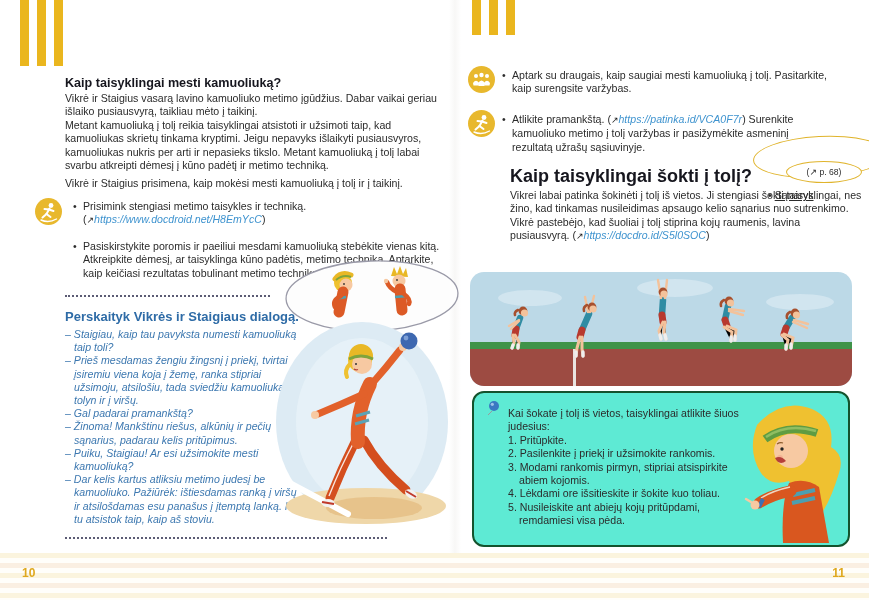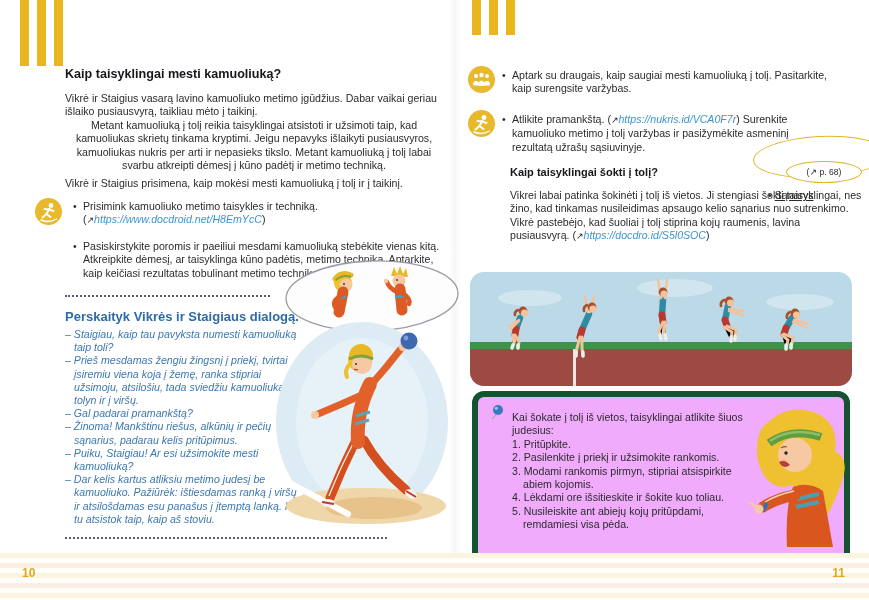--- a/index.html
+++ b/index.html
@@ -53,38 +53,38 @@
           font-style:italic;color:#3D78B0;}
   .dline{padding-left:9px;text-indent:-9px;}
 
   
   .ill{position:absolute;}
 
   
   .r-brow{position:absolute;display:flex;}
   .r-b1{left:502px;top:69px;width:340px;}
   .r-b2{left:502px;top:113px;width:320px;}
-  .h2-right{position:absolute;margin:0;left:510px;top:166px;font-size:11px;font-weight:bold;color:#16161e;text-align:center;}
+  .h2-right{position:absolute;margin:0;left:510px;top:166px;font-size:18px;font-weight:bold;color:#16161e;text-align:center;}
   .para-right{position:absolute;left:510px;top:189px;width:352px;margin:0;font-size:10.6px;line-height:13.4px;color:#2b2b2b;}
 
   
   .oval-big{position:absolute;left:753px;top:136px;width:132px;height:40px;border:1.5px solid #E0B42C;
             border-radius:50%;transform:rotate(-3deg);background:#fff;}
   .oval-small{position:absolute;left:786px;top:161px;width:74px;height:20px;border:1.5px solid #E0B42C;
               border-radius:50%;background:#fff;display:flex;align-items:center;justify-content:center;}
   .sanarys-label{position:absolute;left:768px;top:149px;font-size:10.6px;color:#2b2b2b;margin-top:40px;}
   .sanarys-label .word{text-decoration:underline;}
   .ref-text{font-size:8.6px;color:#2b2b2b;white-space:nowrap;}
 
   
   .jump-wrap{position:absolute;left:470px;top:272px;width:382px;height:114px;border-radius:14px;overflow:hidden;}
 
   
-  .info-box{position:absolute;left:472px;top:391px;width:378px;height:186px;background:#f0abfc;
-            border:6px solid #14532d;border-radius:12px;box-sizing:border-box;}
+  .info-box{position:absolute;left:472px;top:391px;width:378px;height:156px;background:#5eead4;
+            border:2px solid #14532d;border-radius:12px;box-sizing:border-box;}
   .info-text{position:absolute;left:34px;top:14px;width:238px;font-size:10.6px;line-height:13.4px;color:#2b2b2b;}
   .info-item{padding-left:11px;text-indent:-11px;}
   .pin{position:absolute;}
   .pin1{left:12px;top:7px;}
   .pin2{left:318px;top:118px;}
   .girl-ill{position:absolute;left:253px;top:2px;width:132px;height:148px;overflow:hidden;}
 </style>
 </head>
 <body>
 
@@ -95,24 +95,24 @@
       <span></span>
       <span></span>
     </div>
   <div class="bars bars-right">
       <span></span>
       <span></span>
       <span></span>
     </div>
   <div class="fold"></div>
 
-  <h1 class="h-main" style="left:65px;top:67px;">Kaip taisyklingai mesti kamuoliuką?</h1>
+  <h1 class="h-main" style="left:65px;top:76px;">Kaip taisyklingai mesti kamuoliuką?</h1>
 
   <p class="body-t" style="left:65px;top:92px;width:378px;">Vikrė ir Staigius vasarą lavino kamuoliuko metimo įgūdžius. Dabar vaikai geriau išlaiko pusiausvyrą, taikliau mėto į taikinį.</p>
-  <p class="body-t" style="left:65px;top:119px;width:378px;text-align:center;">Metant kamuoliuką į tolį reikia taisyklingai atsistoti ir užsimoti taip, kad kamuoliukas skrietų tinkama kryptimi. Jeigu nepavyks išlaikyti pusiausvyros, kamuoliukas nukris per arti ir nepasieks tikslo. Metant kamuoliuką į tolį labai svarbu atkreipti dėmesį į kūno padėtį ir metimo techniką.</p>
+  <p class="body-t" style="left:65px;top:119px;width:378px;">Metant kamuoliuką į tolį reikia taisyklingai atsistoti ir užsimoti taip, kad kamuoliukas skrietų tinkama kryptimi. Jeigu nepavyks išlaikyti pusiausvyros, kamuoliukas nukris per arti ir nepasieks tikslo. Metant kamuoliuką į tolį labai svarbu atkreipti dėmesį į kūno padėtį ir metimo techniką.</p>
   <p class="body-t" style="left:65px;top:177px;width:378px;">Vikrė ir Staigius prisimena, kaip mokėsi mesti kamuoliuką į tolį ir į taikinį.</p>
 
   <div class="ricon" style="left:35px;top:198px;">
     <svg width="27" height="27" viewBox="0 0 27 27">
       <circle cx="13.5" cy="13.5" r="13.5" fill="#E8B82D"></circle>
       <g stroke="#fff" stroke-width="2" stroke-linecap="round" fill="none">
         <path d="M14.5 10.5 L11.5 16"></path>
           <path d="M14 11.5 L18.5 13"></path>
           <path d="M14 11.5 L9.5 11"></path>
         <path d="M11.5 16 L15.5 19"></path>
@@ -120,21 +120,21 @@
       </g>
       <circle cx="16" cy="7.5" r="2.4" fill="#fff"></circle>
       <path d="M6 22 Q13.5 25.5 21.5 21" stroke="#fff" stroke-width="1.4" fill="none" stroke-linecap="round"></path>
     </svg>
   </div>
 
   <div class="bullets-left">
     <div class="brow">
       <span class="bu">•</span>
       <div class="btxt">
-        <span>Prisimink kamuoliuko metimo taisykles ir techniką.</span>
+        <span>Prisimink stengiasi metimo taisykles ir techniką.</span>
         <div>
           <span class="par">(</span><span class="arr">↗</span><span class="link">https://www.docdroid.net/H8EmYcC</span><span class="par">)</span>
         </div>
       </div>
     </div>
     <div class="brow">
       <span class="bu">•</span>
       <div class="btxt">Pasiskirstykite poromis ir paeiliui mesdami kamuoliuką stebėkite vienas kitą. Atkreipkite dėmesį, ar taisyklinga kūno padėtis, metimo technika. Aptarkite, kaip keičiasi rezultatas tobulinant metimo techniką.</div>
     </div>
   </div>
@@ -246,21 +246,21 @@
           <path d="M14 11.5 L9.5 11"></path>
         <path d="M11.5 16 L15.5 19"></path>
           <path d="M11.5 16 L7.5 19.5"></path>
       </g>
       <circle cx="16" cy="7.5" r="2.4" fill="#fff"></circle>
       <path d="M6 22 Q13.5 25.5 21.5 21" stroke="#fff" stroke-width="1.4" fill="none" stroke-linecap="round"></path>
     </svg>
   </div>
   <div class="r-brow r-b2">
     <span class="bu">•</span>
-    <div class="btxt"><span>Atlikite pramankštą. </span><span class="par">(</span><span class="arr">↗</span><span class="link">https://nukris.id/VCA0F7r</span><span class="par">)</span><span> Surenkite kamuoliuko metimo į tolį varžybas ir pasižymėkite asmeninį rezultatą užrašų sąsiuvinyje.</span></div>
+    <div class="btxt"><span>Atlikite pramankštą. </span><span class="par">(</span><span class="arr">↗</span><span class="link">https://patinka.id/VCA0F7r</span><span class="par">)</span><span> Surenkite kamuoliuko metimo į tolį varžybas ir pasižymėkite asmeninį rezultatą užrašų sąsiuvinyje.</span></div>
   </div>
 
   <div class="oval-big"></div>
   <div class="sanarys-label">
     <span>•</span>&nbsp;<span class="word">Sąnarys</span>
   </div>
   <div class="oval-small">
     <span class="ref-text"><span>(</span><span class="arr">↗</span>&nbsp;<span>p. 68</span><span>)</span></span>
   </div>
 

